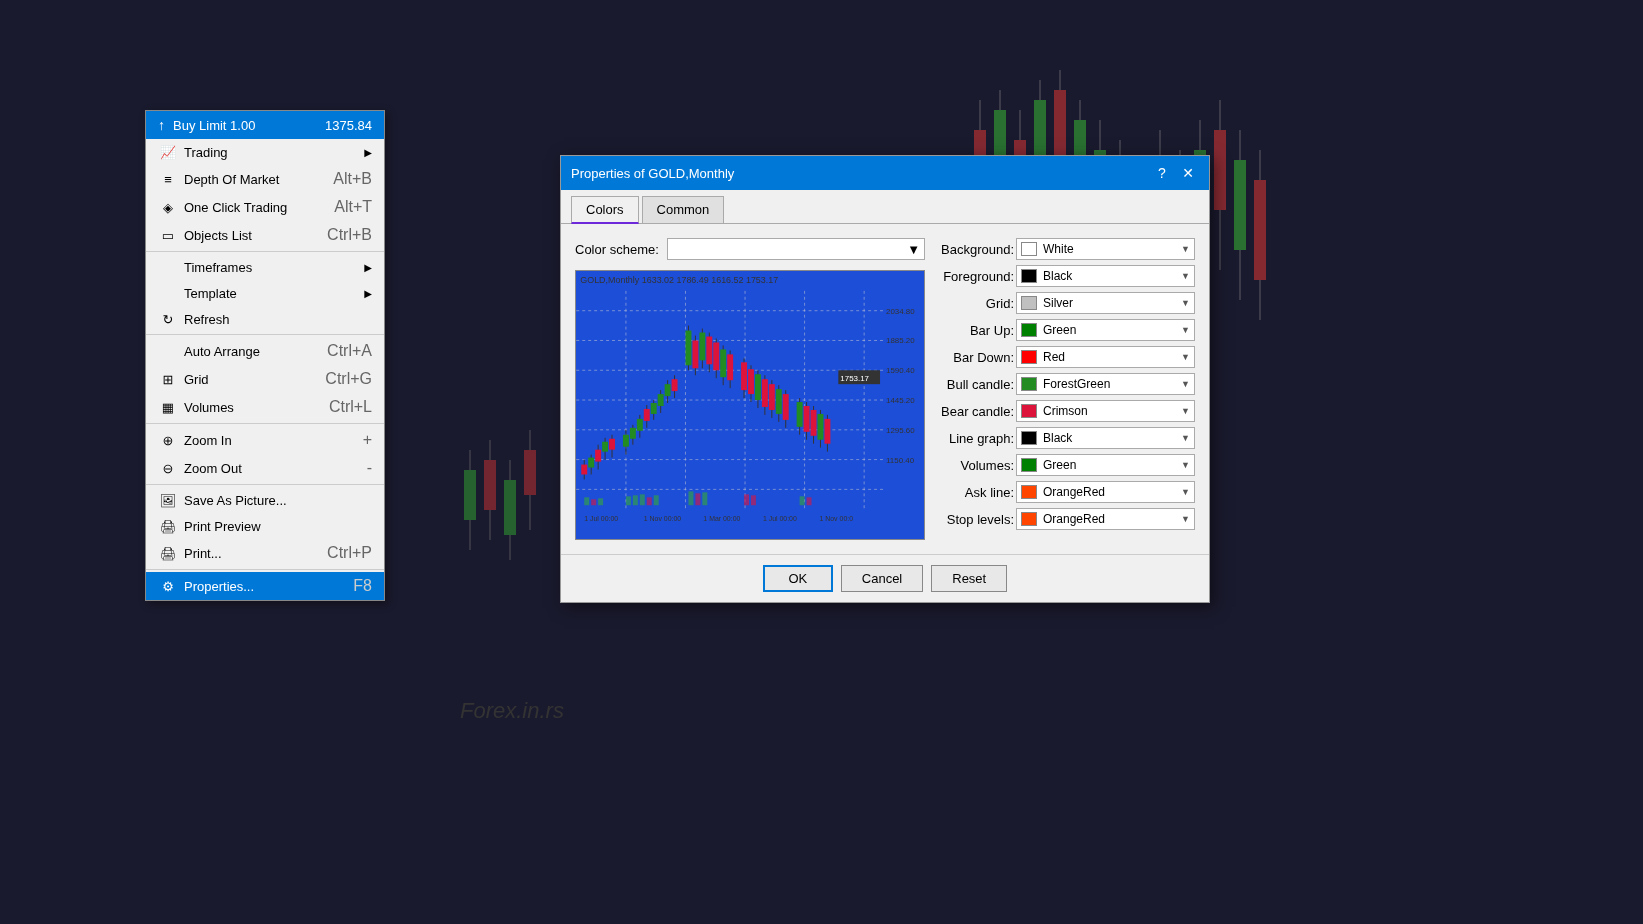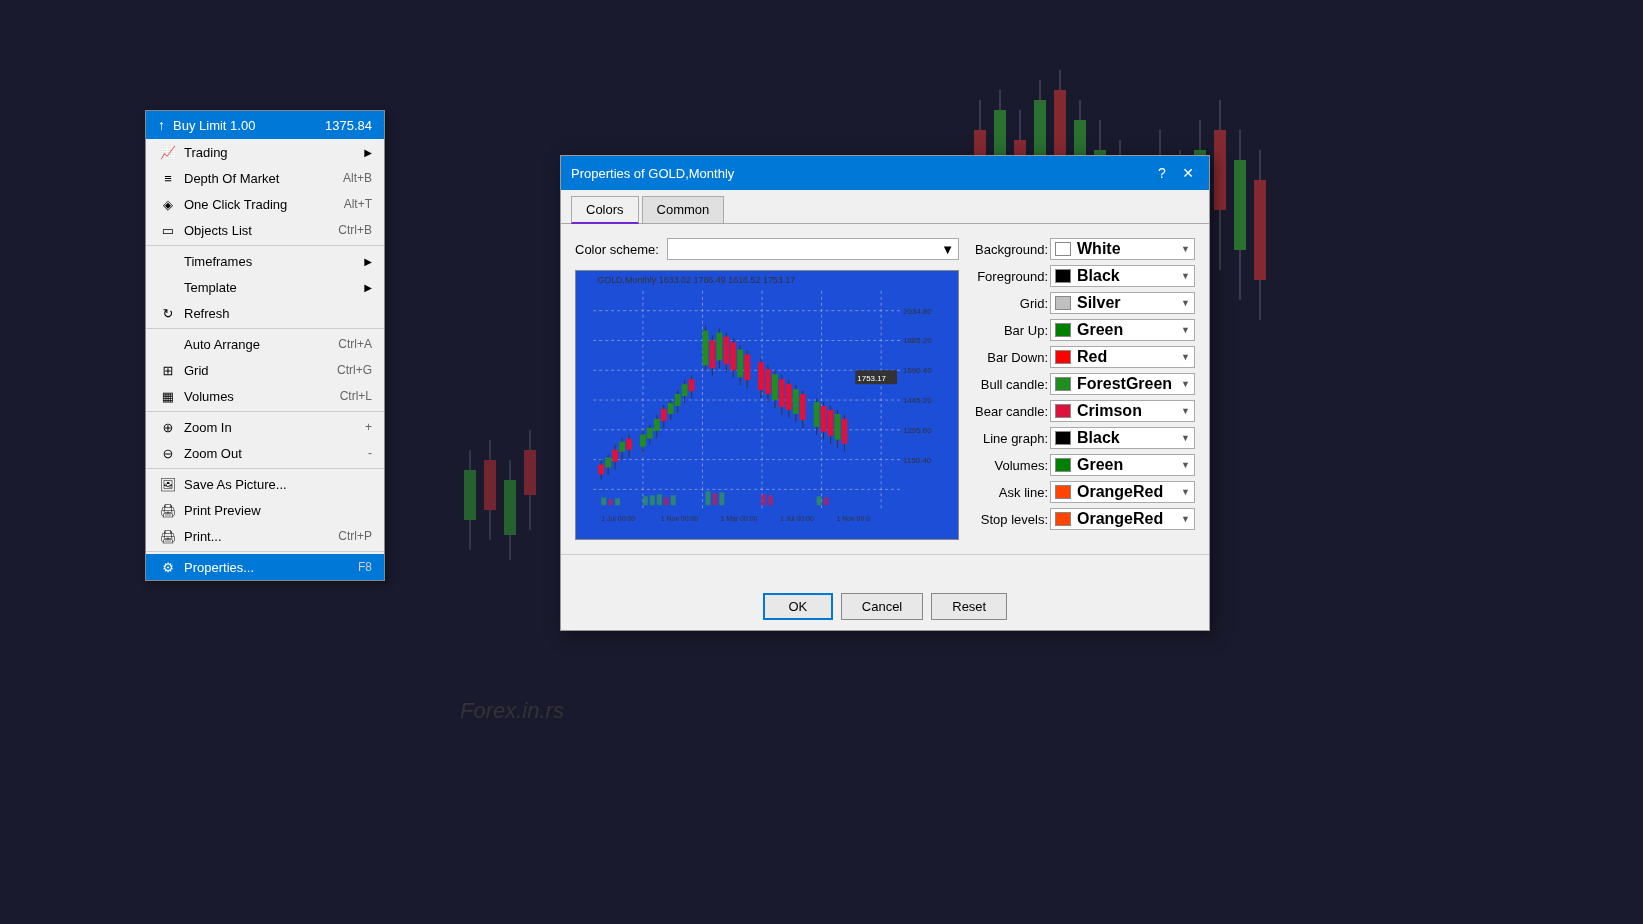--- a/index.html
+++ b/index.html
@@ -70,21 +70,21 @@
       justify-content: center;
       flex-shrink: 0;
     }
 
     .menu-item .item-label {
       flex: 1;
     }
 
     .menu-item .item-shortcut {
       color: #666;
-      font-size: 12px;
+      font-size: 16px;
       margin-left: 8px;
     }
 
     .menu-item.selected .item-shortcut {
       color: #ccc;
     }
 
     .menu-item .item-arrow {
       margin-left: 4px;
       font-size: 10px;
@@ -167,21 +167,21 @@
     }
 
     .dialog-content {
       padding: 14px;
       display: flex;
       gap: 16px;
     }
 
     
     .chart-preview {
-      width: 384px;
+      width: 350px;
       flex-shrink: 0;
     }
 
     .color-scheme-row {
       display: flex;
       align-items: center;
       margin-bottom: 10px;
       gap: 8px;
     }
 
@@ -242,22 +242,21 @@
 
     .color-swatch {
       width: 16px;
       height: 14px;
       border: 1px solid #888;
       flex-shrink: 0;
     }
 
     .color-name {
       flex: 1;
-      font-size: 16px;
-      font-weight: bold;
+      font-size: 12px;
     }
 
     .color-arrow {
       font-size: 9px;
       color: #555;
     }
 
     
     .dialog-footer {
       padding: 10px 14px;
@@ -267,21 +266,20 @@
       border-top: 1px solid #ccc;
     }
 
     .dialog-footer-btn {
       padding: 4px 20px;
       border: 1px solid #888;
       background: #e8e8e8;
       cursor: pointer;
       font-size: 13px;
       min-width: 70px;
-      margin-top: 28px;
     }
 
     .dialog-footer-btn.primary {
       border: 2px solid #0078d7;
       background: #e8e8e8;
     }
 
     
     .watermark {
       position: absolute;

